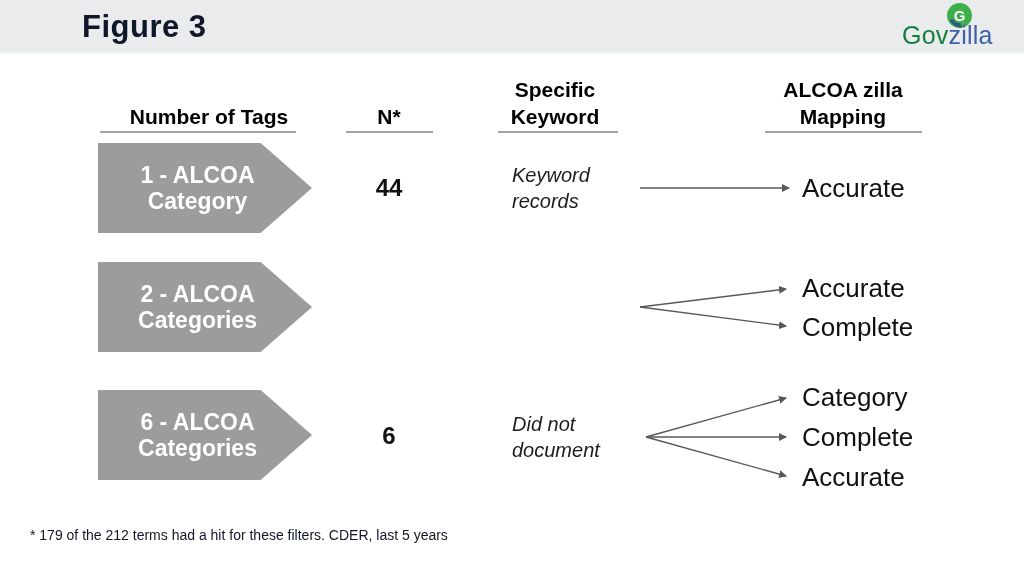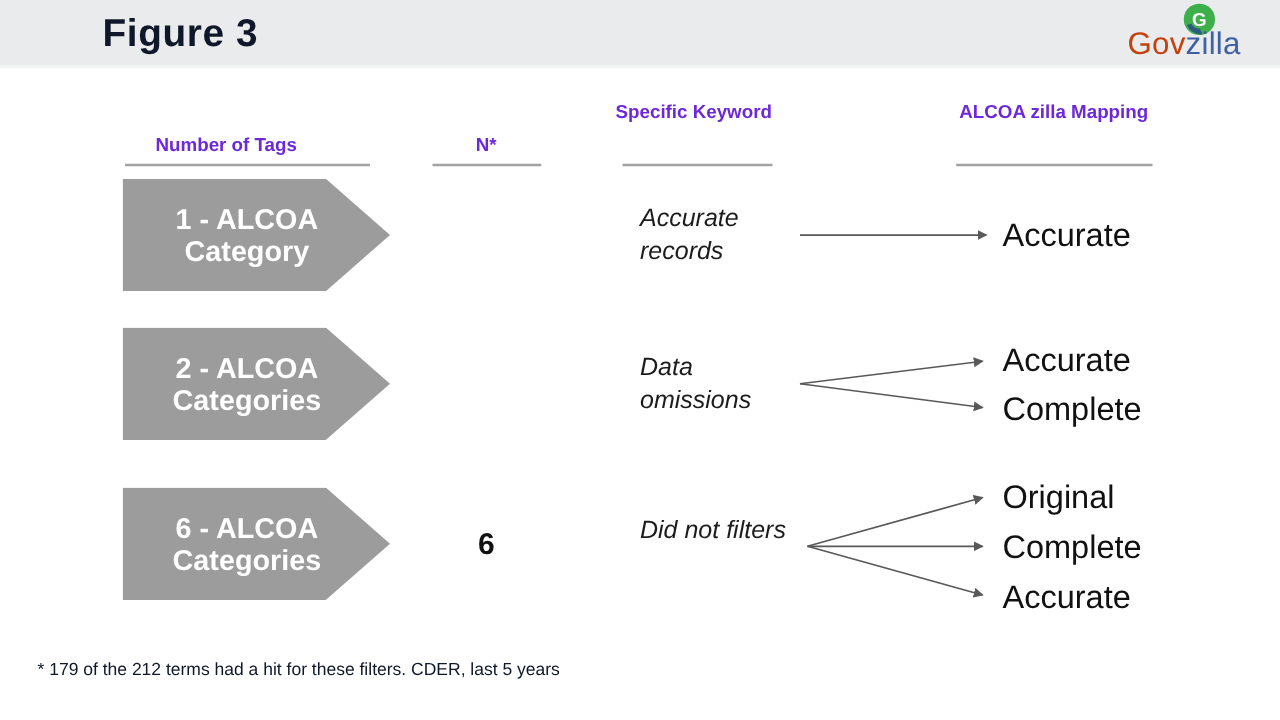--- a/index.html
+++ b/index.html
@@ -16,26 +16,26 @@
   .fig-title {
     position: absolute; left: 34px; top: 9px;
     font-size: 31px; font-weight: bold; color: #0f172a; letter-spacing: 0.5px; margin-left: 48px;
   }
   .logo { position: absolute; right: 10px; top: 0; width: 112px; height: 54px; }
   .logo-icon { position: absolute; left: 44px; top: 2px; }
   .logo-text {
     position: absolute; left: 0; top: 21px; width: 112px;
     font-size: 25px; letter-spacing: 0.2px;
   }
-  .logo-gray { color: #c2410c; }
+  .logo-gray { color: #15803d; }
   .logo-blue { color: #3e61a6; }
 
   
   .col-header {
-    position: absolute; font-size: 15px; font-weight: bold; color: #6d28d9;
+    position: absolute; font-size: 21px; font-weight: bold; color: #000000;
     text-align: center; line-height: 27px;
   }
   .underline { position: absolute; height: 2px; background: #a3a3a3; }
 
   
   .tag-shape {
     position: absolute; left: 98px; width: 214px; height: 90px;
     background: #9c9c9c;
     clip-path: polygon(0 0, 76% 0, 100% 50%, 76% 100%, 0 100%);
     display: flex; align-items: center; justify-content: center; padding-left: 13px;
@@ -84,51 +84,51 @@
         <circle cx="13.5" cy="13.5" r="12.5" fill="#3daf4b"></circle>
         <path d="M3.5 18 A12 12 0 0 0 16 25.5 L14 21 A8 8 0 0 1 7 17 Z" fill="#2b4a8c" opacity="0.85"></path>
         <text x="13.5" y="19" text-anchor="middle" font-family="Liberation Sans, sans-serif" font-size="15" font-weight="bold" fill="#ffffff">G</text>
       </svg>
       <div class="logo-text">
         <span class="logo-gray">Gov</span><span class="logo-blue">zilla</span>
       </div>
     </div>
   </div>
 
-  <div class="col-header" style="left:64px; top:103px; width:234px;">Number of Tags</div>
+  <div class="col-header" style="left:92px; top:103px; width:234px;">Number of Tags</div>
   <div class="underline" style="left:100px; top:131px; width:196px;"></div>
 
   <div class="col-header" style="left:349px; top:103px; width:80px;">N*</div>
   <div class="underline" style="left:346px; top:131px; width:87px;"></div>
 
   <div class="col-header" style="left:492px; top:76px; width:126px;">Specific Keyword</div>
   <div class="underline" style="left:498px; top:131px; width:120px;"></div>
 
   <div class="col-header" style="left:763px; top:76px; width:160px;">ALCOA zilla Mapping</div>
   <div class="underline" style="left:765px; top:131px; width:157px;"></div>
 
   <div class="tag-shape" style="top:143px;">
     <span>1 - ALCOA Category</span>
   </div>
-  <div class="keyword" style="top:162px;">Accurate records</div>
+  <div class="n-value" style="top:174px;">44</div>
+  <div class="keyword" style="top:162px;">Keyword records</div>
   <div class="map-label" style="top:174px;">Accurate</div>
 
   <div class="tag-shape" style="top:262px;">
     <span>2 - ALCOA Categories</span>
   </div>
-  <div class="keyword" style="top:281px;">Data omissions</div>
   <div class="map-label" style="top:274px;">Accurate</div>
   <div class="map-label" style="top:313px;">Complete</div>
 
   <div class="tag-shape" style="top:390px;">
     <span>6 - ALCOA Categories</span>
   </div>
   <div class="n-value" style="top:422px;">6</div>
-  <div class="keyword" style="top:411px;">Did not filters</div>
-  <div class="map-label" style="top:383px;">Original</div>
+  <div class="keyword" style="top:411px;">Did not document</div>
+  <div class="map-label" style="top:383px;">Category</div>
   <div class="map-label" style="top:423px;">Complete</div>
   <div class="map-label" style="top:463px;">Accurate</div>
 
   <svg class="arrows" width="1024" height="576" viewBox="0 0 1024 576">
     <defs>
       <marker id="ah" markerWidth="9" markerHeight="8" refX="7" refY="4" orient="auto" markerUnits="userSpaceOnUse">
         <path d="M0,0 L8,4 L0,8 z" fill="#595959"></path>
       </marker>
     </defs>
     <path d="M640,188 L789,188" stroke="#595959" stroke-width="1.4" fill="none" marker-end="url(#ah)"></path>

